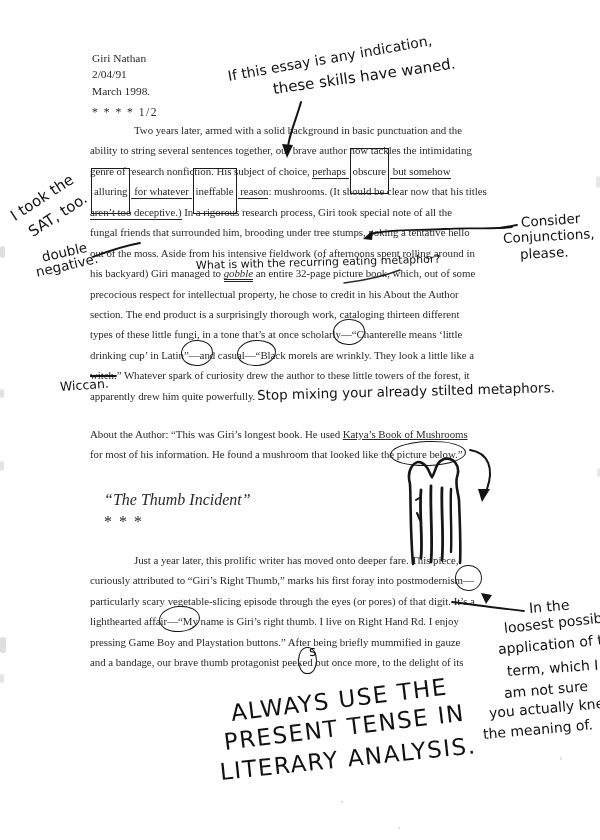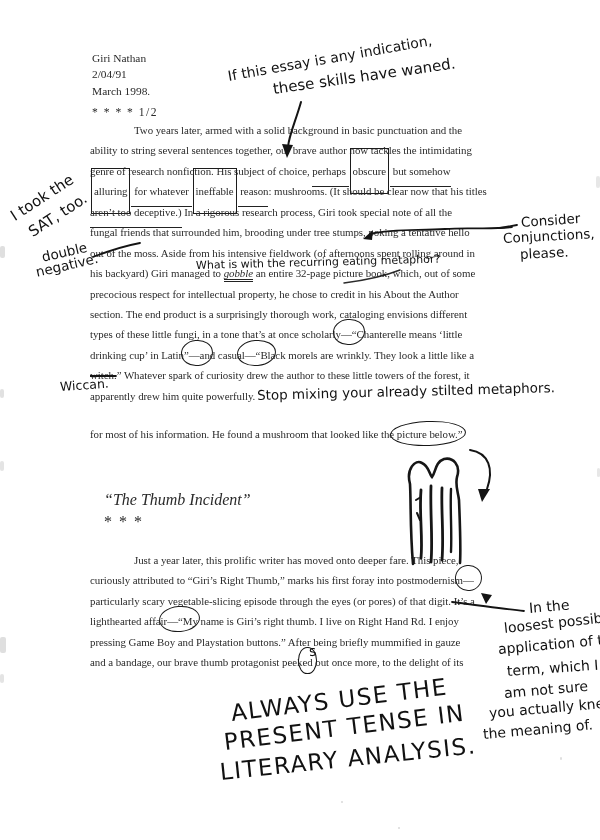--- a/index.html
+++ b/index.html
@@ -12,21 +12,21 @@
   .p1{left:90px;top:120px;}
   .abt{left:90px;top:424px;}
   .sec2{left:104px;top:489px;font-size:16px;line-height:21px;}
   .sec2 .title{font-style:italic;}
   .sec2 .stars{letter-spacing:1.5px;margin-top:1px;}
   .p2{left:90px;top:550px;}
   .tline{position:relative;font-size:10.9px;height:20.45px;line-height:20.45px;letter-spacing:-0.05px;white-space:nowrap;}
   .ind{padding-left:44px;}
   
   .b{border:1.6px solid #1c1c1c;padding:16px 2px;margin:0 1px;}
-  .u{border-bottom:1.6px solid #222;padding-bottom:9px;}
+  .u{border-bottom:1.6px solid #222;padding-bottom:1px;}
   .du{border-bottom:3px double #222;font-style:italic;}
   .st{text-decoration:line-through;text-decoration-thickness:1.8px;text-decoration-color:#151515;}
   .tu{text-decoration:underline;}
   .ci{position:relative;display:inline-block;}
   .ci::after{content:"";position:absolute;left:-8px;right:-8px;top:-5px;bottom:-1px;
              border:1.7px solid #1a1a1a;border-radius:50%;transform:rotate(-5deg);}
   .cis{position:relative;display:inline-block;}
   .cis::after{content:"";position:absolute;left:-4px;right:-4px;top:-5px;bottom:-1px;
              border:1.7px solid #141414;border-radius:50%;}
   .cio{position:relative;display:inline-block;}
@@ -55,28 +55,29 @@
   <div class="block p1">
     <div class="tline ind"><span>Two years later, armed with a solid background in basic punctuation and the</span></div>
     <div class="tline"><span>ability to string several sentences together, our brave author now tackles the intimidating</span></div>
     <div class="tline"><span>genre of research nonfiction. His subject of choice, </span><span class="u">perhaps </span><span class="b">obscure</span><span class="u"> but somehow</span></div>
     <div class="tline"><span class="b">alluring</span><span class="u"> for whatever </span><span class="b">ineffable</span><span class="u"> reason</span><span>: mushrooms. (It should be clear now that his titles</span></div>
     <div class="tline"><span class="u">aren’t too deceptive.)</span><span> In a rigorous research process, Giri took special note of all the</span></div>
     <div class="tline"><span>fungal friends that surrounded him, brooding under tree stumps, poking a tentative hello</span></div>
     <div class="tline"><span>out of the moss. Aside from his intensive fieldwork (of afternoons spent rolling around in</span></div>
     <div class="tline"><span>his backyard) Giri managed to </span><span class="du">gobble</span><span> an entire 32-page picture book, which, out of some</span></div>
     <div class="tline"><span>precocious respect for intellectual property, he chose to credit in his About the Author</span></div>
-    <div class="tline"><span>section. The end product is a surprisingly thorough work, cataloging envisions different</span></div>
+    <div class="tline"><span>section. The end product is a surprisingly thorough work, cataloging thirteen different</span></div>
     <div class="tline"><span>types of these little fungi, in a tone that’s at once scholarly</span><span class="ci">—“</span><span>Chanterelle means ‘little</span></div>
     <div class="tline"><span>drinking cup’ in Latin”</span><span class="ci">—a</span><span>nd casual</span><span class="ci">—“B</span><span>lack morels are wrinkly. They look a little like a</span></div>
     <div class="tline"><span class="st">witch.</span><span>” Whatever spark of curiosity drew the author to these little towers of the forest, it</span></div>
     <div class="tline"><span>apparently drew him quite powerfully.</span></div>
   </div>
 
   <div class="block abt">
+    <div class="tline"><span>About the Author: “This was Giri’s longest book. He used </span><span class="tu">Katya’s Book of Mushrooms</span></div>
     <div class="tline"><span>for most of his information. He found a mushroom that looked like the </span><span class="cio">picture below.”</span></div>
   </div>
 
   <div class="block sec2">
     <div class="title">“The Thumb Incident”</div>
     <div class="stars">* * *</div>
   </div>
 
   <div class="block p2">
     <div class="tline ind"><span>Just a year later, this prolific writer has moved onto deeper fare. This piece,</span></div>

